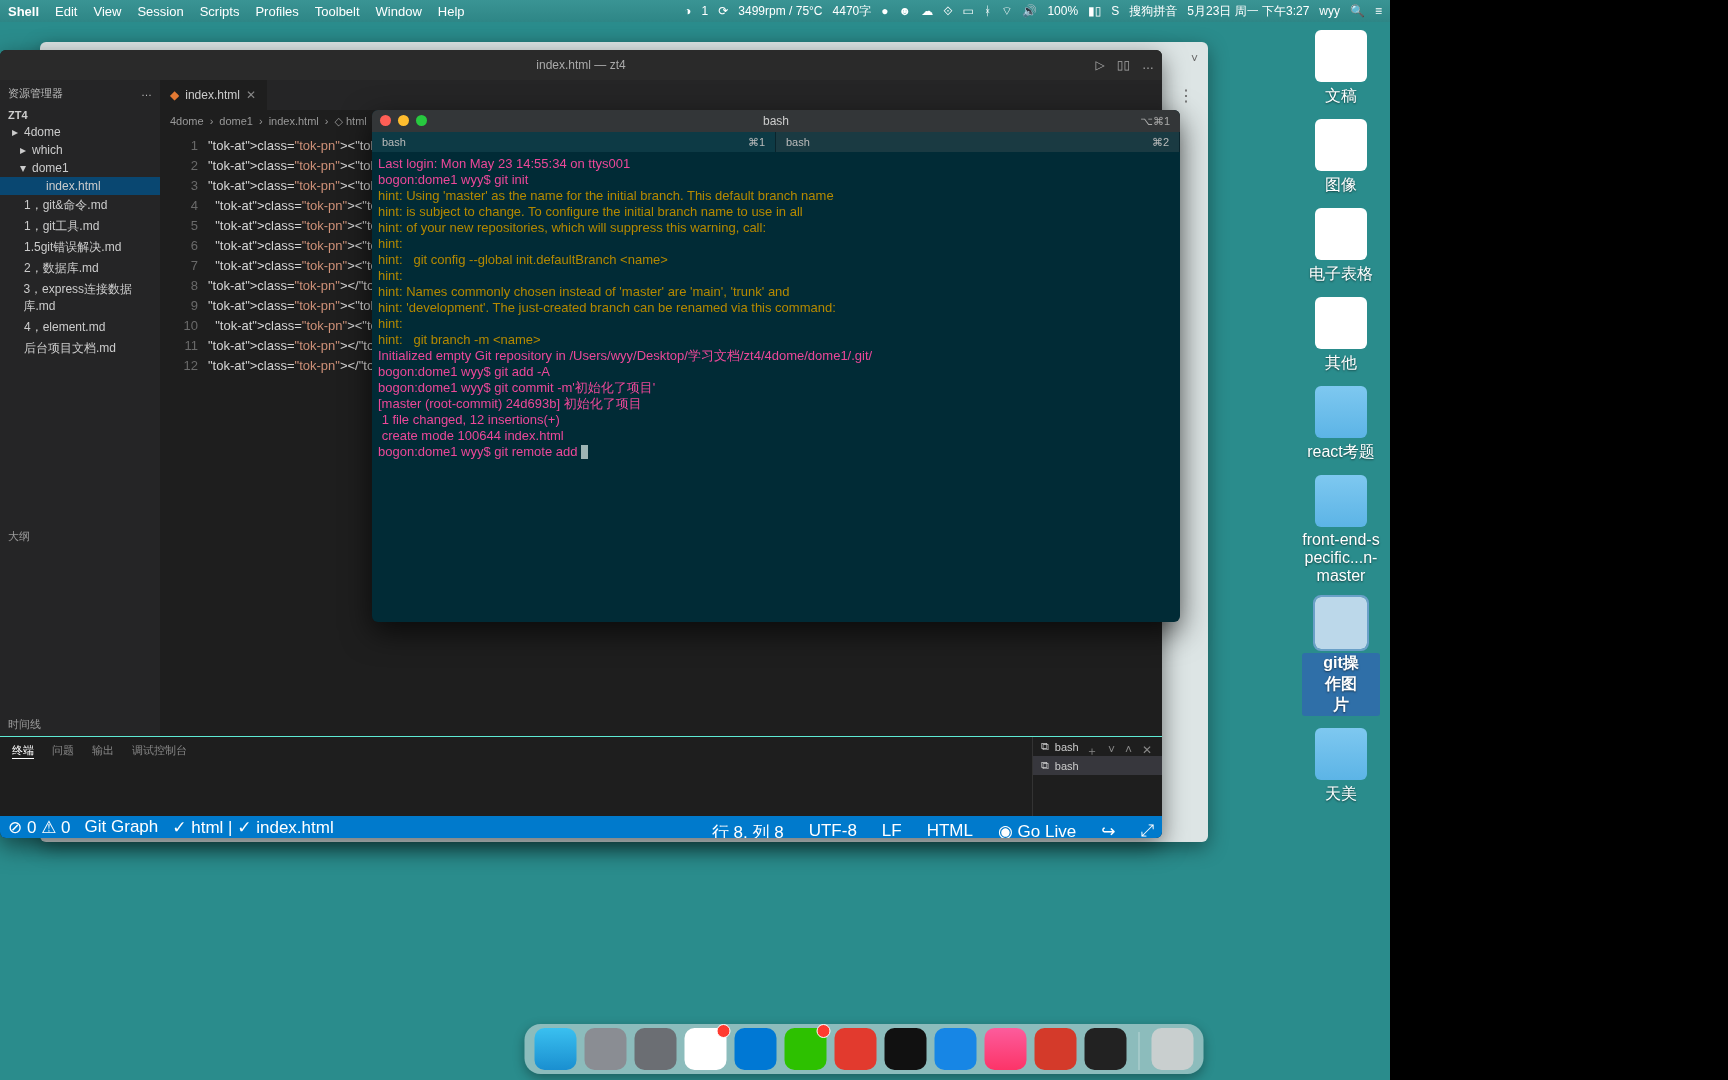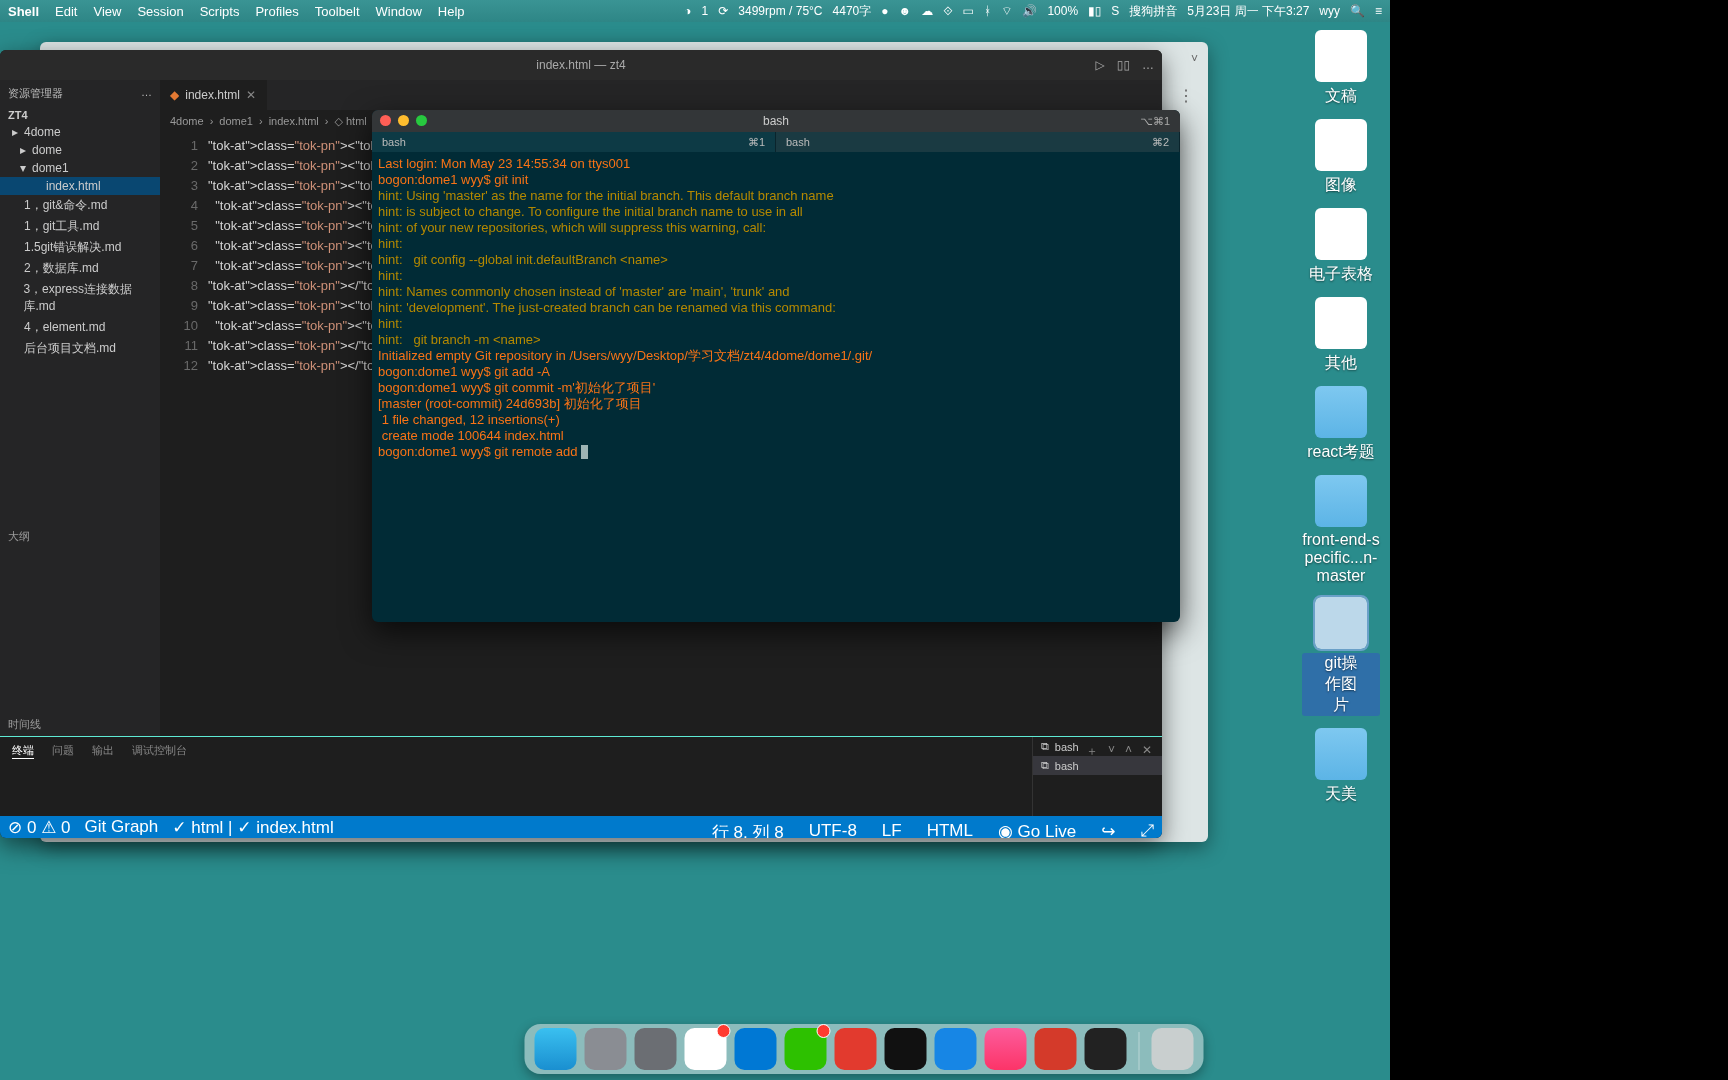--- a/index.html
+++ b/index.html
@@ -19,21 +19,21 @@
   .menubar .right { margin-left: auto; display: flex; gap: 10px; align-items: center; font-size: 12px; }
 
   
   .deskicons { position: absolute; top: 30px; right: 348px; width: 78px; display: flex; flex-direction: column; gap: 12px; align-items: center; }
   .deskicon { display: flex; flex-direction: column; align-items: center; gap: 4px; cursor: default; }
   .deskicon .box { width: 52px; height: 52px; border-radius: 6px; background: #9fd8e8; position: relative; }
   .deskicon.folder .box { background: linear-gradient(#7ec8f0,#5cb4e6); }
   .deskicon.file .box { background: #fff; }
   .deskicon.sel .box { outline: 2px solid #6aa0c8; background:#bcd8ea; }
   .deskicon .lbl { font-size: 16px; color: #fff; text-align: center; text-shadow: 0 1px 2px #0008; max-width: 78px; word-break: break-all; }
-  .deskicon.sel .lbl { background:#2f6fa8; border-radius:3px; padding:0 17px; }
+  .deskicon.sel .lbl { background:#2f6fa8; border-radius:3px; padding:0 17px;font-weight:bold; }
 
   
   .vscode { position: absolute; top: 50px; left: 0; width: 1162px; height: 788px;
     background: #1e1e1e; color: #ccc; font-size: 12px; box-shadow: 0 8px 24px #0008; border-radius: 6px; overflow: hidden; }
   .vscode .titlebar { height: 30px; background: #2a2a2a; display: flex; align-items: center; justify-content: center; position: relative; }
   .vscode .titlebar .t { color: #aaa; font-size: 12px; }
   .vscode .titlebar .tbicons { position: absolute; right: 8px; display: flex; gap: 12px; color: #aaa; }
   .vscode .body { display: flex; height: calc(100% - 30px - 22px - 80px); }
   .vscode .side { width: 160px; background: #252526; display: flex; flex-direction: column; }
   .side .hdr { padding: 6px 8px; font-size: 11px; color: #bbb; display:flex; justify-content:space-between; }
@@ -79,21 +79,21 @@
     font-family: Menlo, Consolas, monospace; font-size:13px; box-shadow:0 10px 30px #000a; border-radius:6px; overflow:hidden;}
   .term .ttl { height:22px; background:#333638; display:flex; align-items:center; justify-content:center; position:relative; color:#ccc; font-size:12px;}
   .traffic { position:absolute; left:8px; top:5px; display:flex; gap:7px;}
   .traffic span{width:11px;height:11px;border-radius:50%;}
   .tr-r{background:#ff5f56;} .tr-y{background:#ffbd2e;} .tr-g{background:#27c93f;}
   .term .ttl .pane { position:absolute; right:10px; color:#aaa; font-size:11px;}
   .term .ttabs { height:20px; background:#1a3a42; display:flex; font-size:11px; color:#bbb;}
   .term .ttab { flex:1; display:flex; align-items:center; justify-content:space-between; padding:0 10px; border-right:1px solid #0a242c;}
   .term .ttab.sel { background:#0d3a45; }
   .term .tbody { padding:4px 6px; line-height:16px; white-space:pre-wrap;}
-  .c-y{color:#b58900;} .c-w{color:#f97316;}
+  .c-y{color:#b58900;} .c-w{color:#ec4899;}
   .cursor{display:inline-block;width:7px;height:14px;background:#9db4b4;vertical-align:text-bottom;}
 
   
   .dock { position:absolute; bottom:6px; left:50%; transform:translateX(-50%);
     background:rgba(220,228,228,.55); border-radius:16px; padding:4px 10px; display:flex; gap:8px; align-items:flex-end; box-shadow:0 4px 12px #0005;}
   .dock .di { width:42px; height:42px; border-radius:10px; display:flex; align-items:center; justify-content:center; font-size:11px; color:#fff; cursor:default;}
   .dock .sep{width:1px;height:38px;background:#fff6;margin:0 4px;}
   .di-finder{background:linear-gradient(#3ac0f0,#1a8fd0);} .di-launch{background:#8a8d93;}
   .di-sys{background:#6b6e73;} .di-chrome{background:#fff;} .di-vsc{background:#0078d4;}
   .di-wechat{background:#2dc100;} .di-wps{background:#e23a2e;} .di-sh{background:#111;}
@@ -165,21 +165,21 @@
           <span>…</span>
         </div>
         <div class="row" style="padding:2px 8px;font-size:11px;font-weight:600;">ZT4</div>
         <div class="tree" id="tree">
             <div class="row indent0">
               <span class="chev">▸</span>
               <span>4dome</span>
             </div>
             <div class="row indent1">
               <span class="chev">▸</span>
-              <span>dome</span>
+              <span>which</span>
             </div>
             <div class="row indent1">
               <span class="chev">▾</span>
               <span>dome1</span>
             </div>
             <div class="row indent2 sel">
               <span class="chev"></span>
               <span>index.html</span>
             </div>
             <div class="row indent0">

